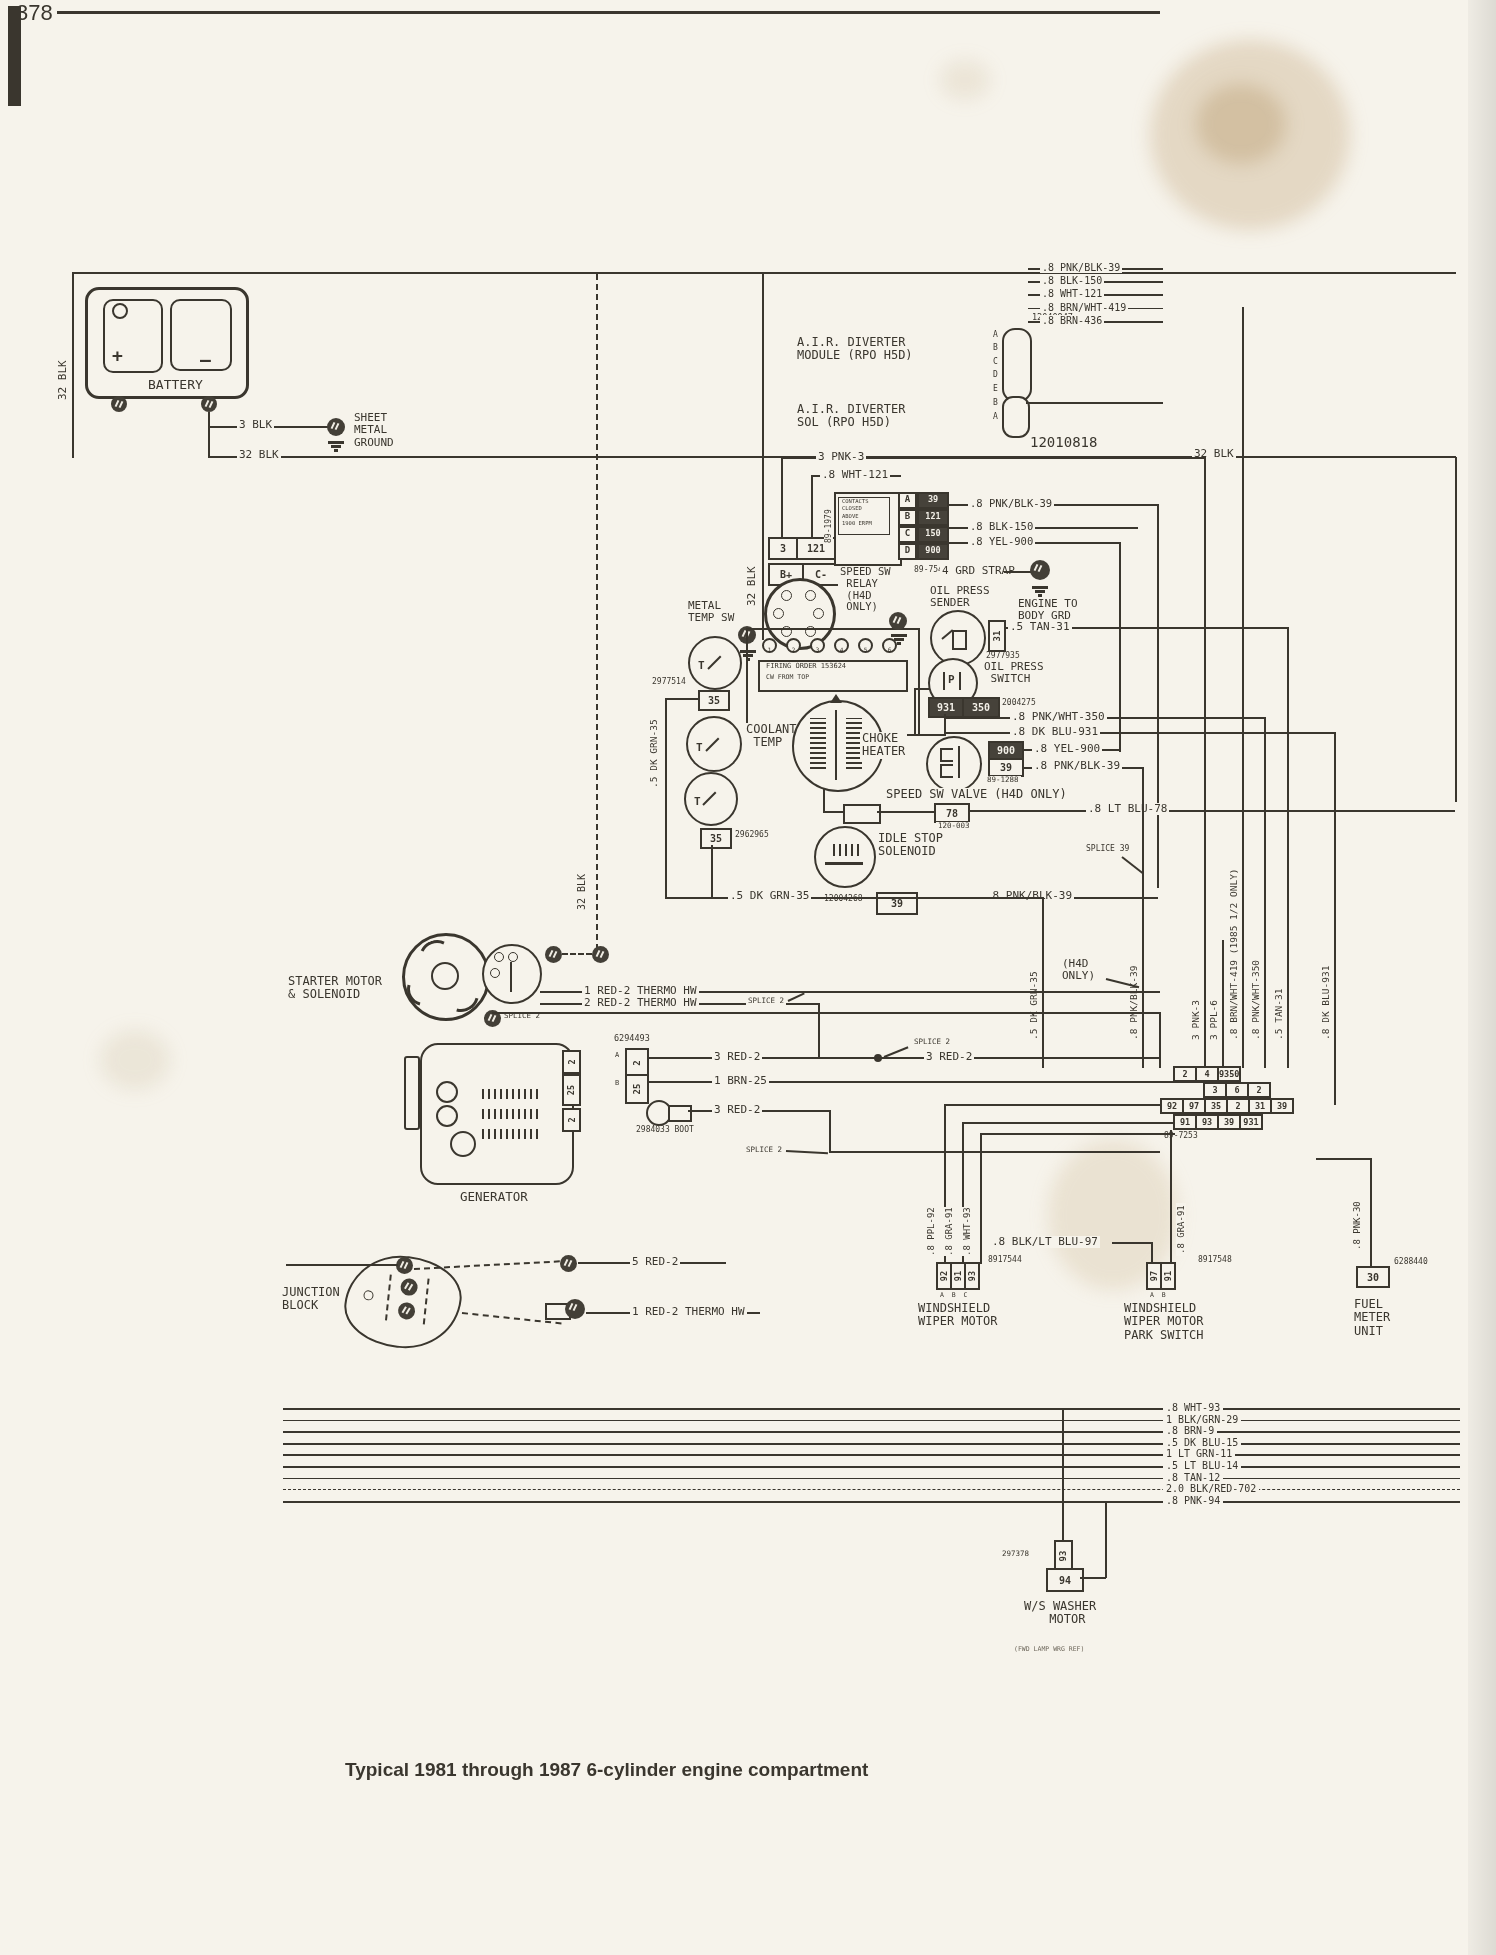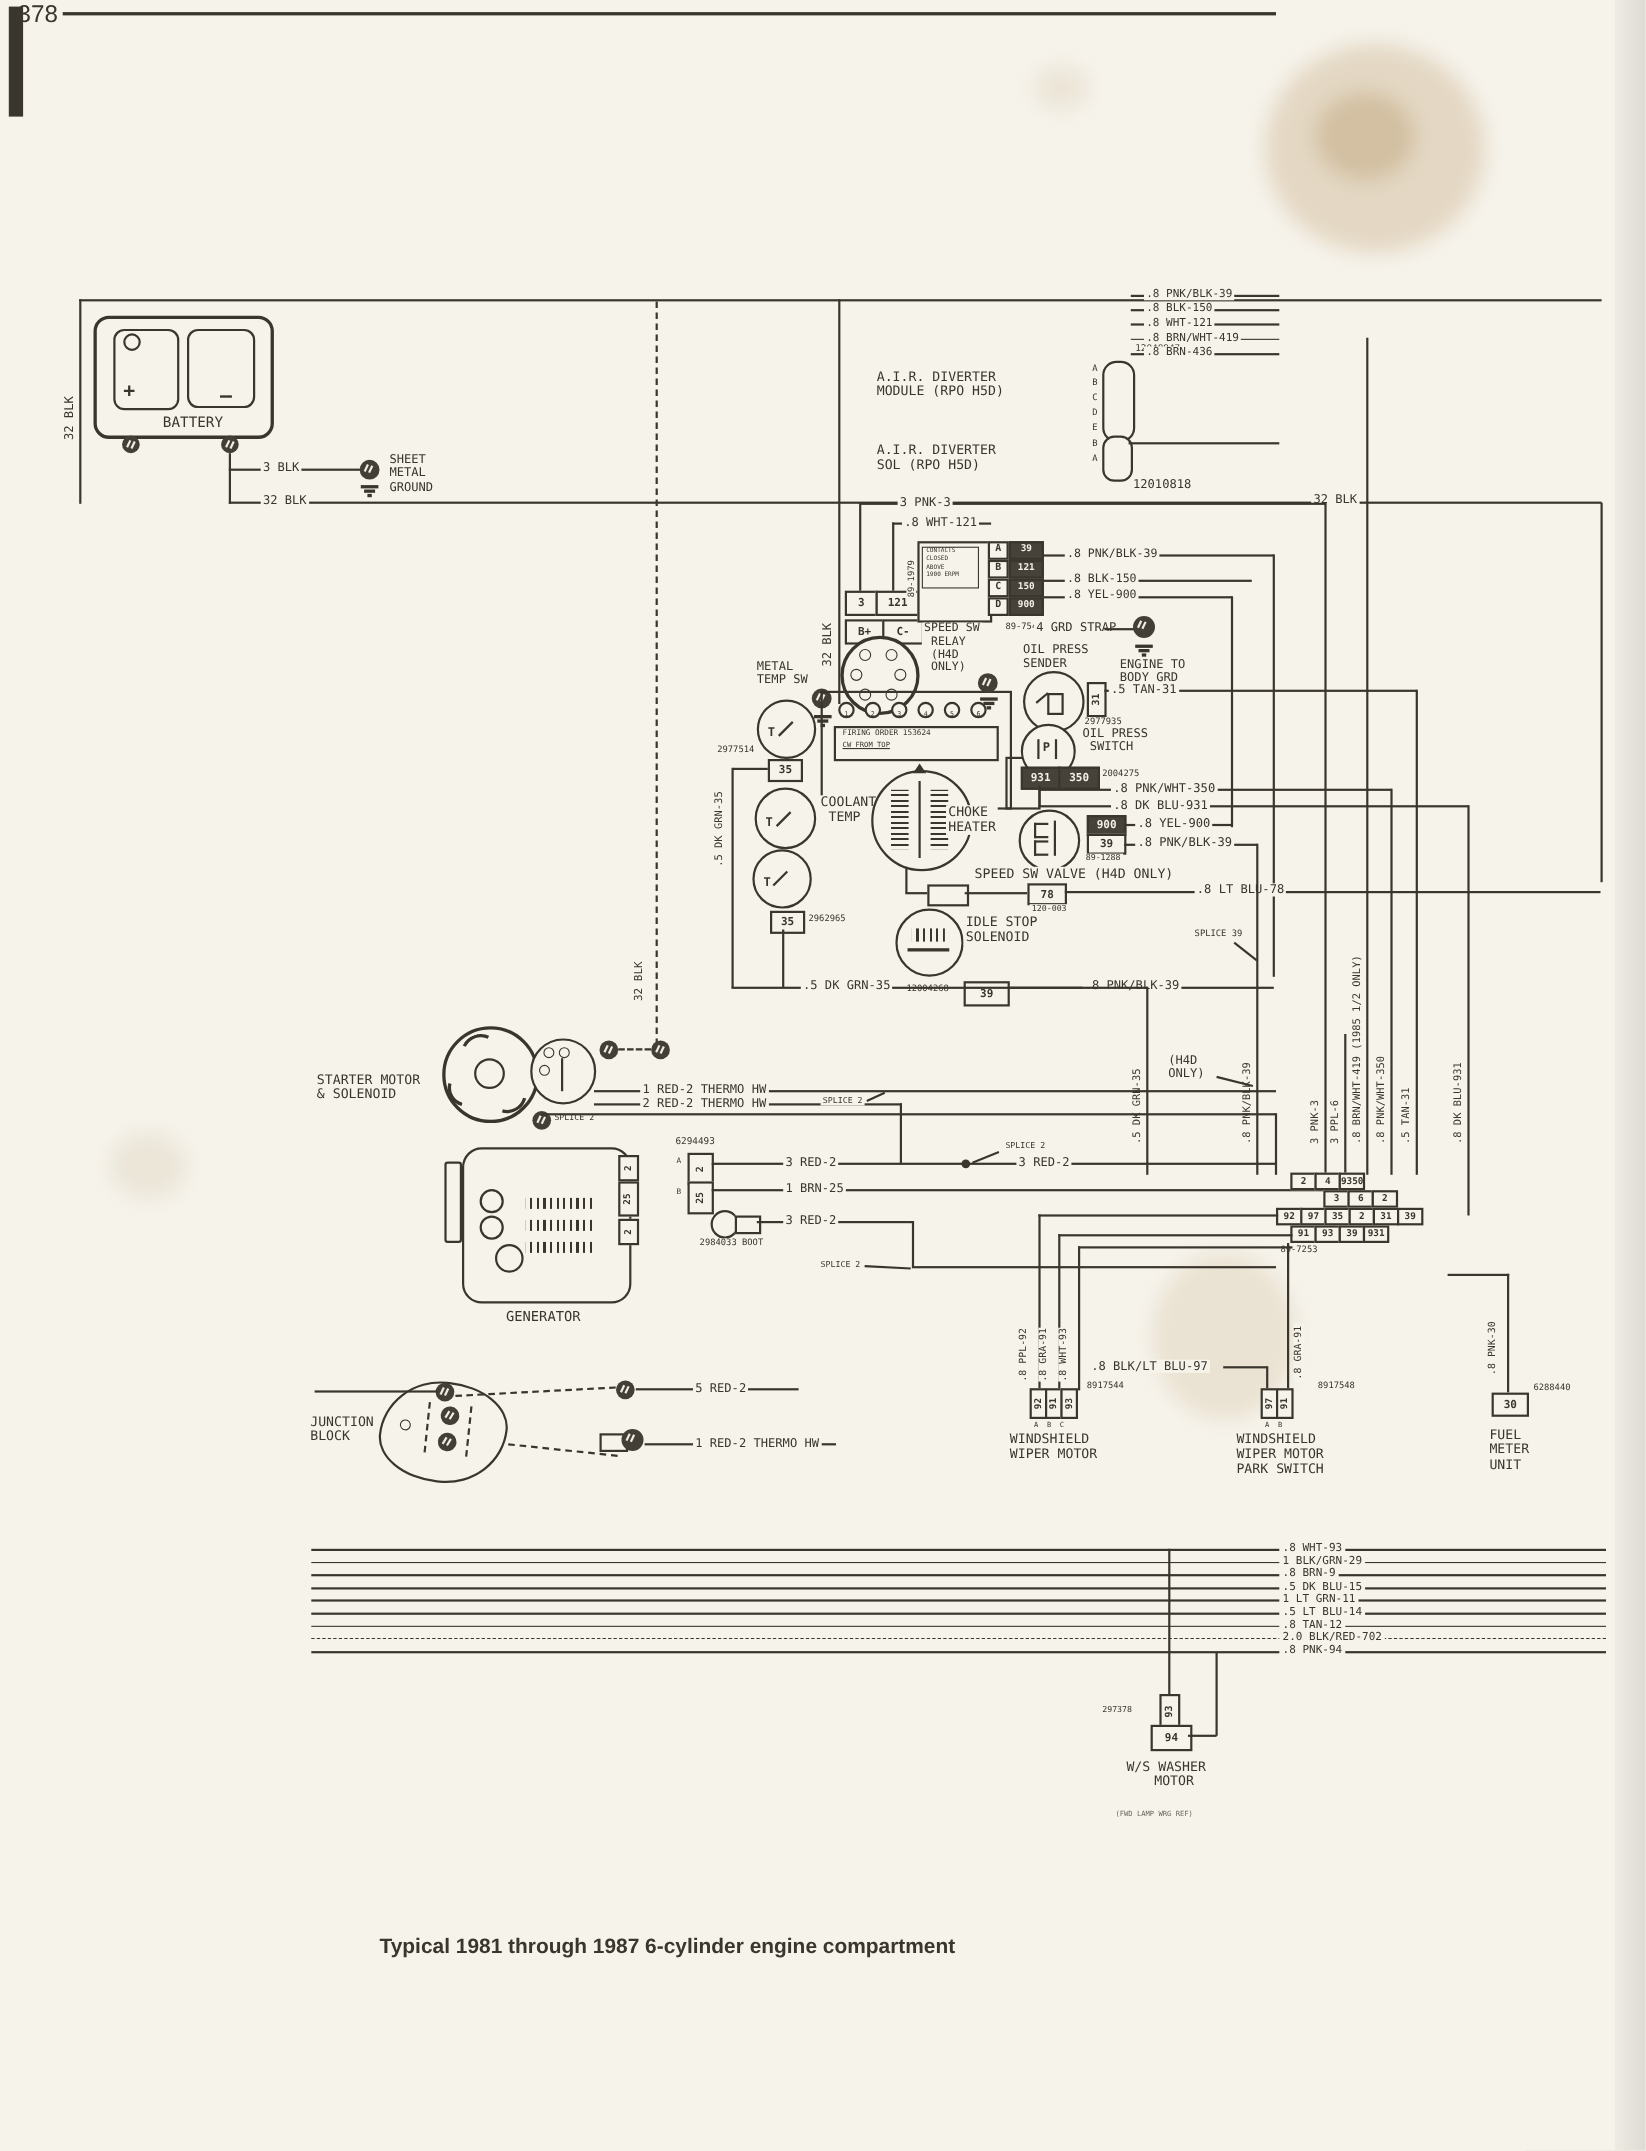--- a/index.html
+++ b/index.html
@@ -161,21 +161,21 @@
     </div>
 
   <span class="lb" style="left:795px;top:403px;font-size:12px;">A.I.R. DIVERTER
 SOL (RPO H5D)</span>
   <div class="bx" style="left:1002px;top:396px;width:24px;height:38px;border-radius:11px;"></div>
   <div id="solpins" style="position:absolute;left:993px;top:398px;width:10px;height:34px;">
 
   <span class="pin" style="--i: 0;">B</span>
       <span class="pin" style="--i: 1;">A</span>
     </div>
-  <span class="lb" style="left:1028px;top:435px;font-size:11px;text-align:right;">12010818</span>
+  <span class="lb" style="left:1028px;top:435px;font-size:14px;text-align:right;">12010818</span>
   <div class="hl thin" style="left:1026px;top:402px;width:137px;"></div>
 
   <div class="hl thin" style="left:782px;top:457px;width:423px;"></div>
   <span class="lb" style="left:816px;top:451px;">3 PNK-3</span>
   <div class="vl" style="left:781px;top:457px;height:82px;"></div>
   <div class="hl thin" style="left:811px;top:475px;width:90px;"></div>
   <span class="lb" style="left:820px;top:469px;">.8 WHT-121</span>
   <div class="vl" style="left:811px;top:475px;height:64px;"></div>
   <div class="cel" style="left:768px;top:537px;width:26px;height:19px;">
       <span>3</span>
@@ -279,21 +279,21 @@
 
   <span class="plug" style="--i: 0;">1</span>
       <span class="plug" style="--i: 1;">2</span>
       <span class="plug" style="--i: 2;">3</span>
       <span class="plug" style="--i: 3;">4</span>
       <span class="plug" style="--i: 4;">5</span>
       <span class="plug" style="--i: 5;">6</span>
     </div>
   <div class="bx" style="left:758px;top:660px;width:146px;height:28px;border-width:2px;"></div>
   <span class="lb nobg" style="left:764px;top:663px;font-size:7px;">FIRING ORDER 153624</span>
-  <span class="lb nobg" style="left:764px;top:674px;font-size:6.5px;text-decoration:underline;">CW FROM TOP</span>
+  <span class="lb nobg" style="left:764px;top:674px;font-size:6.5px;">CW FROM TOP</span>
 
   <div class="circ" style="left:928px;top:658px;width:46px;height:46px;">
     <div style="position:absolute;left:13px;top:12px;width:14px;height:18px;border-left:2.5px solid var(--ink);border-right:2.5px solid var(--ink);"></div>
     <span class="lb nobg" style="left:16px;top:14px;font-size:11px;font-weight:bold;">P</span>
   </div>
   <span class="lb" style="left:982px;top:661px;">OIL PRESS
  SWITCH</span>
   <div class="cel inv" style="left:928px;top:697px;width:32px;height:17px;">
       <span>931</span>
     </div>

